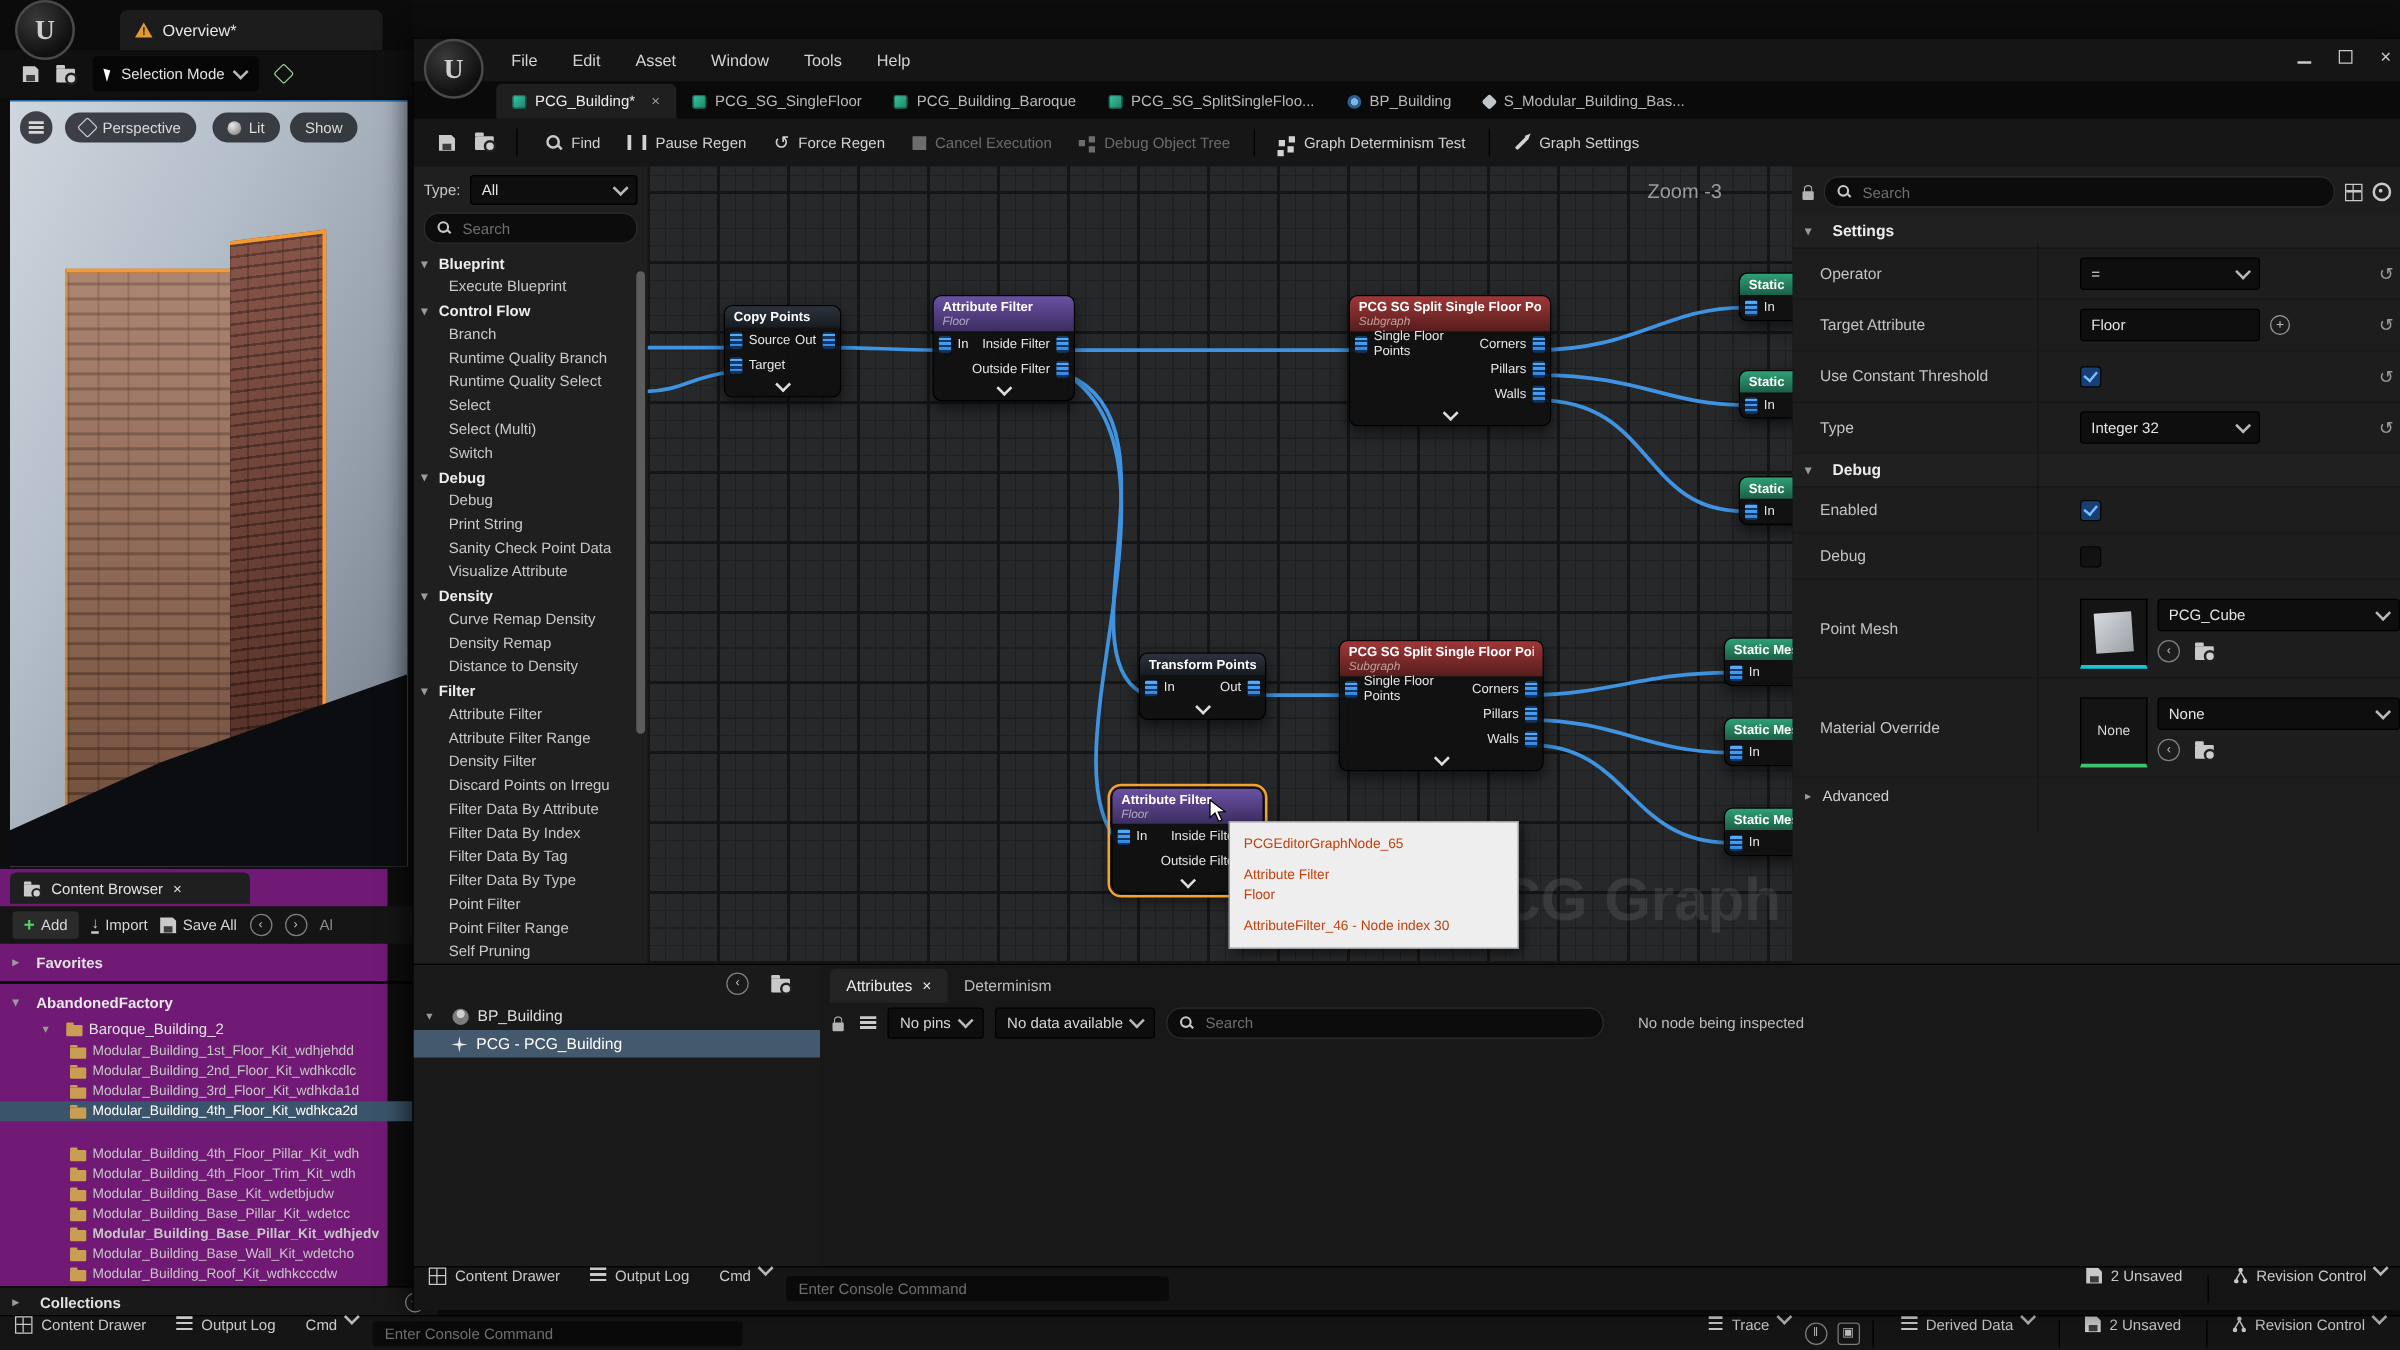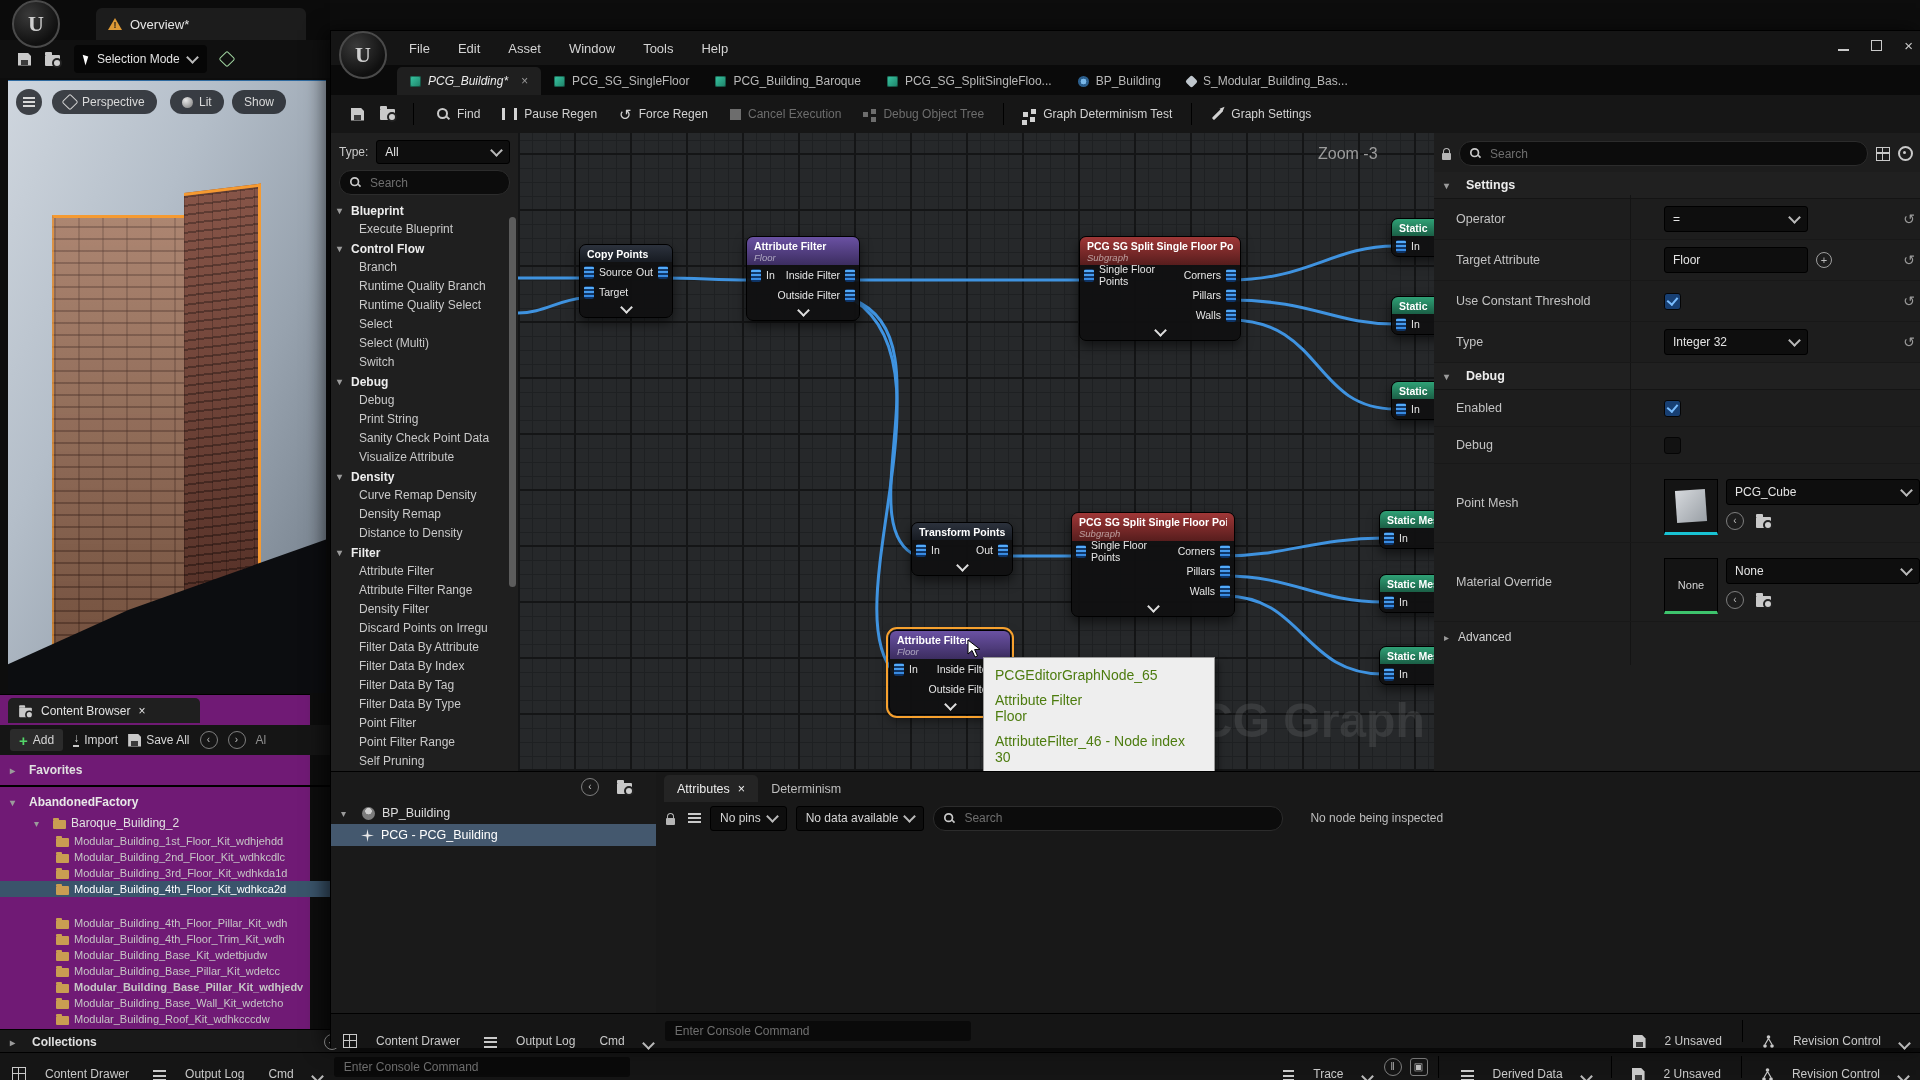--- a/index.html
+++ b/index.html
@@ -116,35 +116,35 @@
   .cbbtn{display:flex;align-items:center;gap:5px;color:#d6d6d6;font-size:12px;}
   #addbtn{background:#2b2b2b;border-radius:3px;height:22px;padding:0 9px;}
   .cbrow{display:flex;align-items:center;gap:5px;height:16px;font-size:11px;color:#c6c6c6;white-space:nowrap;overflow:hidden;}
   .cbrow.sel{background:#3a546b;color:#fff;}
   #cb-cols{left:0;top:334px;width:330px;height:24px;background:#191919;border-top:1px solid #000;
         display:flex;align-items:center;gap:8px;padding:0 10px;color:#e0e0e0;font-weight:bold;font-size:12px;}
 
   
   .statusbar{background:#151515;border-top:1px solid #000;display:flex;align-items:center;font-size:12px;color:#c9c9c9;}
   #mw-status{left:0;top:1052px;width:1920px;height:28px;}
-  .sb-item{display:flex;align-items:flex-end;gap:19px;padding:0 12px;height:100%;}
+  .sb-item{display:flex;align-items:flex-start;gap:7px;padding:0 12px;height:100%;}
   .console{background:#0a0a0a;border-radius:3px;height:20px;display:flex;align-items:center;padding:0 8px;}
   .console input{background:transparent;border:none;outline:none;color:#cfcfcf;font-size:12px;width:100%;}
 
   
   #editor{left:330px;top:30px;width:1590px;height:1016px;background:#141414;border:1px solid #000;
         box-shadow:-6px 0 18px rgba(0,0,0,.6);}
   #e-menubar{left:0;top:0;width:1590px;height:34px;display:flex;align-items:center;background:#151515;}
   .menu-item{padding:0 14px;color:#d4d4d4;font-size:13px;}
   #winbtns{position:absolute;right:8px;top:6px;display:flex;gap:22px;color:#c9c9c9;align-items:center;}
   .wb-min{width:11px;height:2px;background:#c9c9c9;margin-top:8px;}
   .wb-max{width:9px;height:9px;border:1.5px solid #c9c9c9;}
   #e-tabrow{left:0;top:34px;width:1590px;height:30px;background:#0a0a0a;display:flex;align-items:flex-end;padding-left:66px;}
   .etab{display:flex;align-items:center;gap:7px;height:28px;padding:0 13px;color:#b9b9b9;font-size:12px;white-space:nowrap;}
-  .etab.active{background:#1f1f1f;border-radius:5px 5px 0 0;color:#ececec;font-style:italic;}
+  .etab.active{background:#1f1f1f;border-radius:5px 5px 0 0;color:#ececec;}
   .etab .tx{color:#9a9a9a;margin-left:6px;}
   #e-toolbar{left:0;top:64px;width:1590px;height:38px;background:#161616;border-bottom:1px solid #000;
         display:flex;align-items:center;gap:4px;padding-left:14px;}
   .tbtn{display:flex;align-items:center;gap:7px;color:#d2d2d2;font-size:12px;padding:0 11px;height:28px;}
   .tbtn.disabled{color:#6d6d6d;}
 
   
   #palette{left:0;top:102px;width:187px;height:638px;background:#1f1f1f;border-right:1px solid #000;overflow:hidden;}
   .pal-cat{display:flex;align-items:center;height:19px;font-weight:bold;color:#ededed;font-size:12px;padding-left:6px;white-space:nowrap;}
   .pal-item{height:19px;line-height:19px;color:#c9c9c9;font-size:12px;padding-left:28px;white-space:nowrap;overflow:hidden;}
@@ -173,21 +173,21 @@
   .gnode-row{position:relative;height:20px;display:flex;align-items:center;justify-content:space-between;
         font-size:10.5px;color:#e6e6e6;}
   .pin{width:10px;height:13px;border-radius:2px;flex:none;
         background:linear-gradient(#5ab2ff,#2e7fd9);
         background-image:repeating-linear-gradient(0deg,rgba(8,38,80,.85) 0 2px,transparent 2px 4px),linear-gradient(#5ab2ff,#2e7fd9);}
   .gin{display:flex;align-items:center;gap:5px;padding-left:4px;}
   .gout{display:flex;align-items:center;gap:5px;padding-right:4px;margin-left:auto;}
   .gfoot{height:15px;display:flex;align-items:center;justify-content:center;}
   .gfoot .ch{width:7px;height:7px;border-right:2px solid #dedede;border-bottom:2px solid #dedede;transform:rotate(45deg);margin-top:-4px;}
   #tooltip{position:absolute;left:465px;top:524px;width:208px;z-index:6;background:#eeeeee;border:1px solid #999;
-        box-shadow:3px 4px 8px rgba(0,0,0,.5);color:#4d7c0f;font-size:14px;padding:9px 11px;line-height:16px;}
+        box-shadow:3px 4px 8px rgba(0,0,0,.5);color:#c2410c;font-size:11px;padding:9px 11px;line-height:16px;}
   #tooltip .gap{height:9px;}
   #cursor{position:absolute;left:449px;top:506px;z-index:7;}
 
   
   #details{left:1103px;top:102px;width:487px;height:638px;background:#1d1d1d;overflow:hidden;}
   #det-colsep{position:absolute;left:196px;top:62px;width:1px;height:470px;background:#141414;}
   .det-head{display:flex;align-items:center;gap:8px;font-weight:bold;color:#ececec;font-size:12.5px;
         height:26px;padding-left:10px;background:#202020;border-bottom:1px solid #141414;}
   .det-row{position:relative;display:flex;align-items:center;border-bottom:1px solid #181818;}
   .det-label{width:196px;padding-left:22px;color:#c3c3c3;font-size:12.5px;flex:none;}

